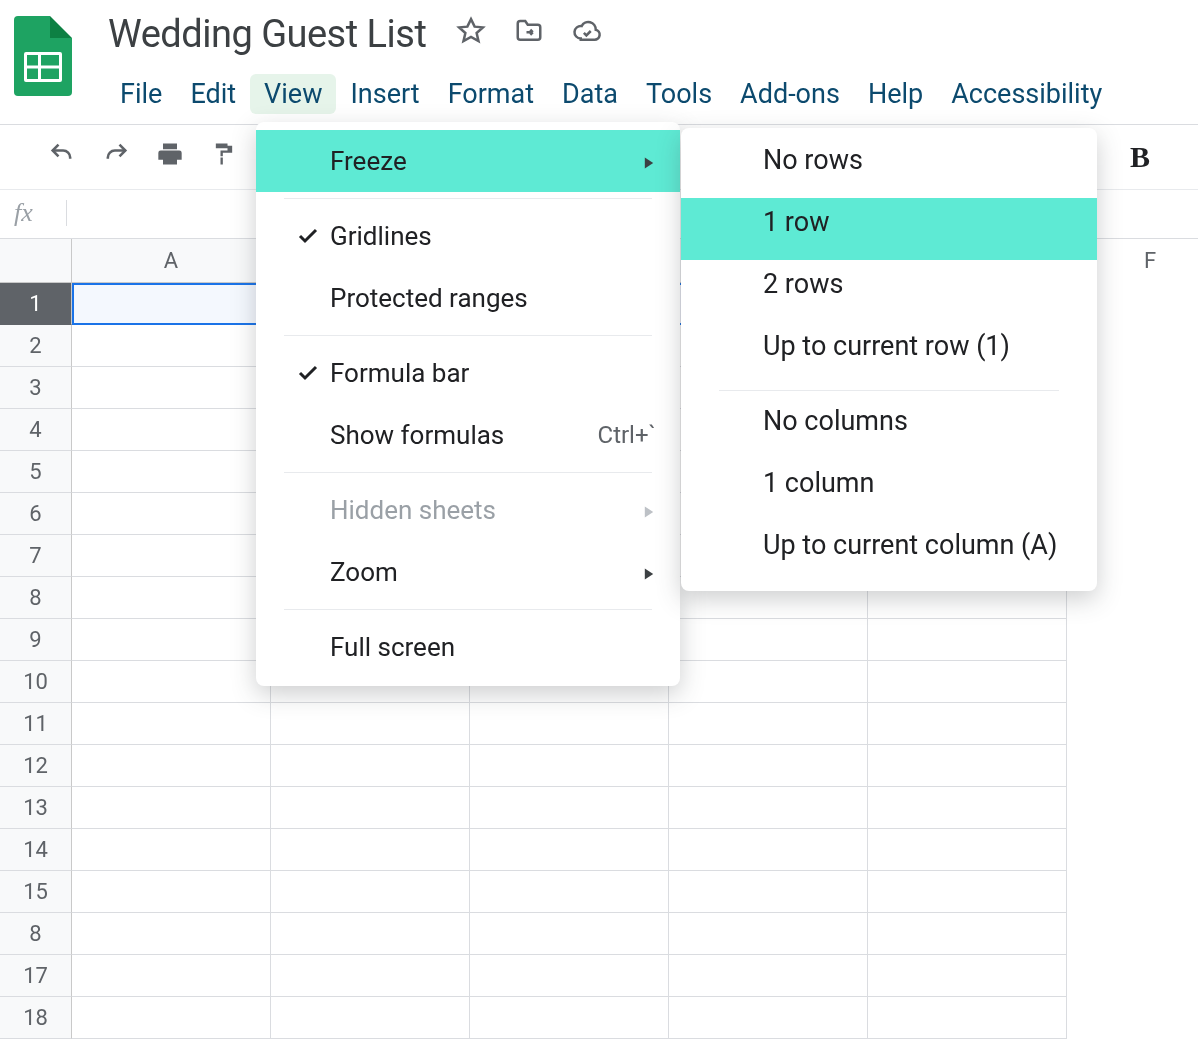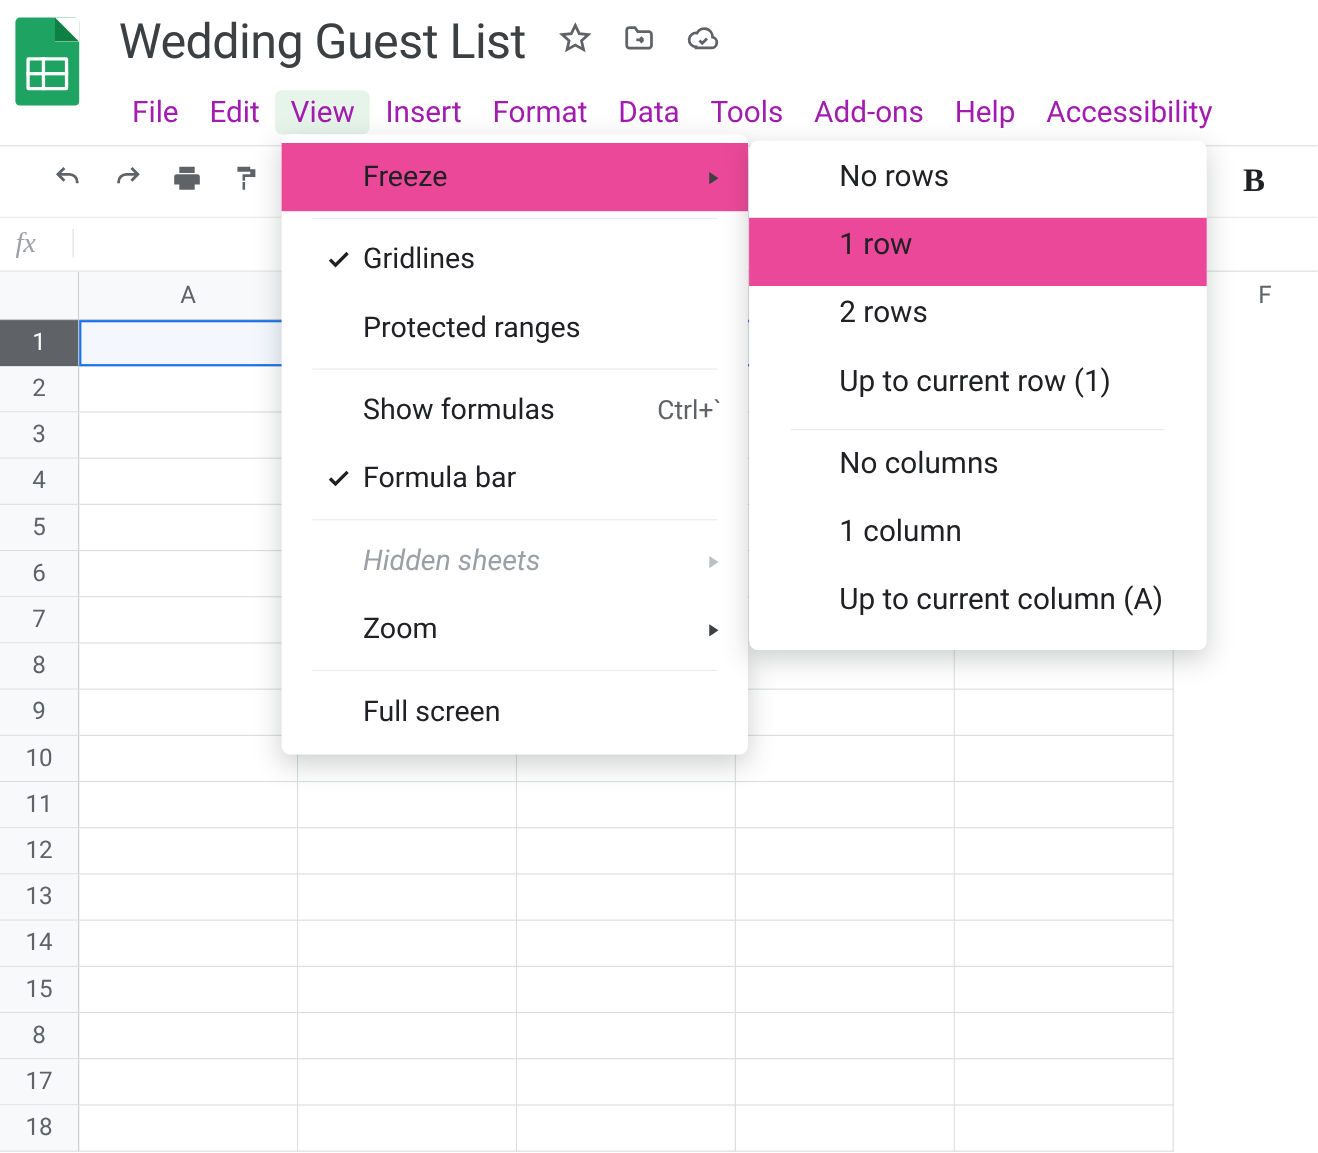--- a/index.html
+++ b/index.html
@@ -58,35 +58,35 @@
   }
   .docs-icon .grid::after {
     content:"";
     position:absolute; left:35%; top:-3px; bottom:-3px;
     border-left:3px solid #fff;
   }
 
   .title-col { display:flex; flex-direction:column; }
   .doc-title-row { display:flex; align-items:center; gap:28px; }
   .doc-title {
-    font-size: 44px;
+    font-size: 38px;
     color: #3c4043;
     letter-spacing: -0.5px;
     padding: 0 2px;
   }
   .title-icons { display:flex; gap:28px; color:#5f6368; }
   .title-icons svg { width:30px; height:30px; }
 
   
   .menubar {
     display: flex;
     gap: 0;
     padding: 18px 0 10px 0;
     font-size: 27px;
-    color: #a21caf;
+    color: #0c4a6e;
   }
   .menubar .mitem {
     padding: 4px 14px;
     border-radius: 6px;
     cursor: default;
   }
   .menubar .mitem.active {
     background: #e6f4ea;
   }
 
@@ -202,23 +202,23 @@
     width: 424px;
   }
   .menu .row {
     display:flex; align-items:center;
     height: 62px;
     padding: 0 24px 0 30px;
     font-size: 26px;
     color:#202124;
   }
   .menu .row:hover, .menu .row.hl {
-    background: #ec4899;
-  }
-  .menu .row.disabled { color:#9aa0a6;font-style:italic; }
+    background: #5eead4;
+  }
+  .menu .row.disabled { color:#9aa0a6; }
   .menu .check {
     width: 44px;
     display:inline-flex; justify-content:center;
     color:#202124;
   }
   .menu .check svg { width:24px; height:24px; }
   .menu .spacer { flex:1; }
   .menu .shortcut { color:#5f6368; font-size:24px; }
   .menu .arrow { color:#3c4043; }
   .menu .arrow svg { width:14px; height:14px; }
@@ -449,34 +449,34 @@
       <span>Gridlines</span>
       <span class="spacer"></span>
     </div>
     <div class="row">
       <span class="check"></span>
       <span>Protected ranges</span>
       <span class="spacer"></span>
     </div>
     <hr>
     <div class="row">
-      <span class="check"></span>
-      <span>Show formulas</span>
-      <span class="spacer"></span>
-      <span class="shortcut">Ctrl+`</span>
-    </div>
-    <div class="row">
       <span class="check">
         <svg viewBox="0 0 24 24" fill="none" stroke="#202124" stroke-width="3">
           <path d="M4 12l5 5L20 6"></path>
         </svg>
       </span>
       <span>Formula bar</span>
       <span class="spacer"></span>
     </div>
+    <div class="row">
+      <span class="check"></span>
+      <span>Show formulas</span>
+      <span class="spacer"></span>
+      <span class="shortcut">Ctrl+`</span>
+    </div>
     <hr>
     <div class="row disabled">
       <span class="check"></span>
       <span>Hidden sheets</span>
       <span class="spacer"></span>
       <span class="arrow"><svg viewBox="0 0 10 10">
           <path d="M2 1l6 4-6 4z" fill="currentColor"></path>
         </svg></span>
     </div>
     <div class="row">

